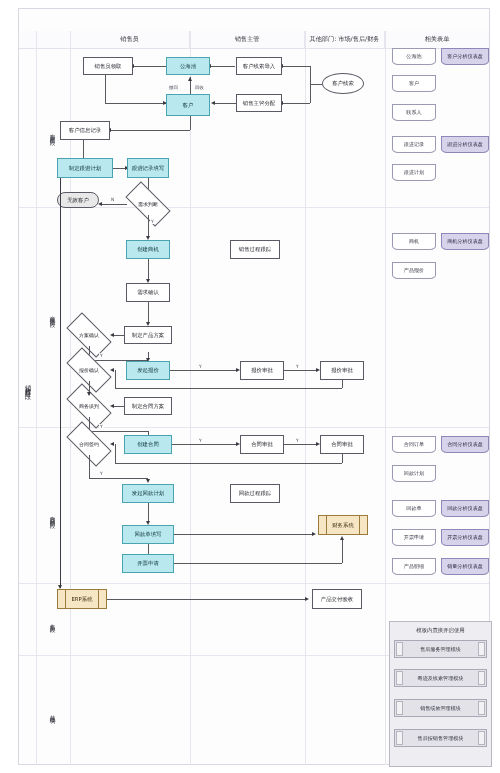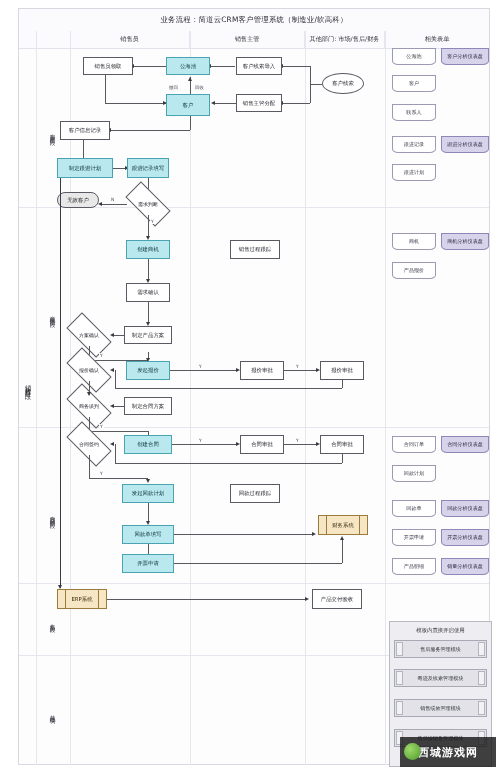--- a/index.html
+++ b/index.html
@@ -69,23 +69,20 @@
       font-size:11px;font-weight:bold;color:#ffffff;background:rgba(25,25,25,.82);letter-spacing:1px;}
   .wm .leaf{position:absolute;left:4px;top:6px;width:17px;height:17px;border-radius:50%;
             background:radial-gradient(circle at 35% 35%,#9fd96a,#4c9a2a);}
 </style>
 </head>
 <body>
 
 <div id="page">
   <div class="frame"></div>
 
-  <div class="title-bar">
-    <span>业务流程：简道云CRM客户管理系统（制造业/软高科）</span>
-  </div>
 
   <div class="head-row"></div>
   <div class="head-cell" style="left:70px;width:120px;top:31px;">
       <span>销售员</span>
     </div>
   <div class="head-cell" style="left:190px;width:115px;top:31px;">
       <span>销售主管</span>
     </div>
   <div class="head-cell" style="left:305px;width:80px;top:31px;">
       <span>其他部门: 市场/售后/财务</span>
@@ -423,17 +420,13 @@
     <span class="cap l"></span>
     <span>销售绩效管理模块</span>
     <span class="cap r"></span>
   </div>
   <div class="modbar" style="left:394px;top:729px;width:93px;height:18px;">
     <span class="cap l"></span>
     <span>售后按销售管理模块</span>
     <span class="cap r"></span>
   </div>
 
-  <div class="wm">
-    <span class="leaf"></span>
-    <span>西城游戏网</span>
-  </div>
 </div>
 
 </body></html>

